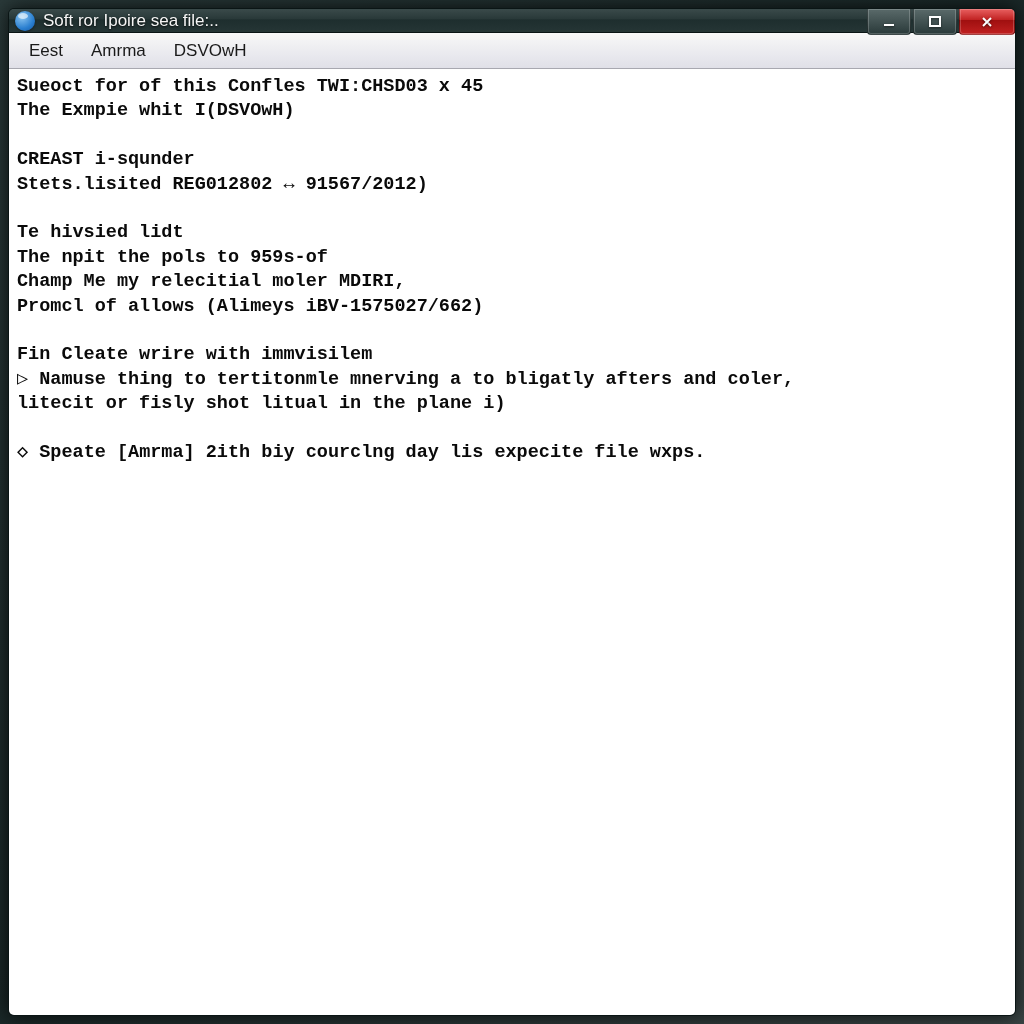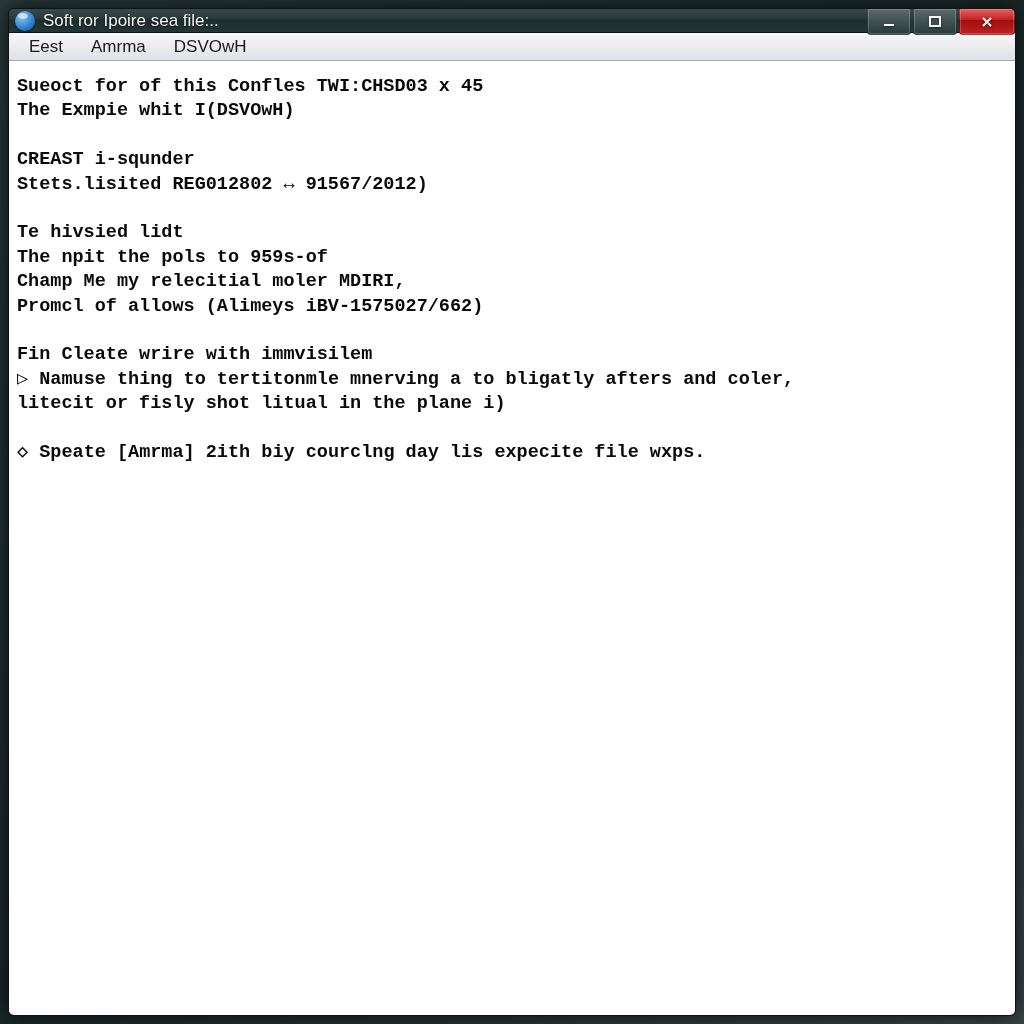--- a/index.html
+++ b/index.html
@@ -78,38 +78,38 @@
     .wbtn.min, .wbtn.max {
       background: linear-gradient(180deg, #5a6a6a, #2a3a3a);
     }
     .wbtn.close {
       width: 56px;
       background: linear-gradient(180deg, #e86060, #c02020 45%, #a01010 46%, #c02020);
     }
     .wbtn svg { width: 16px; height: 14px; }
     .wbtn .g { stroke: #fff; stroke-width: 2; fill: none; filter: drop-shadow(0 1px 1px rgba(0,0,0,0.5)); }
     .menubar {
-      height: 28px;
+      height: 36px;
       background: linear-gradient(180deg, #f8f8f8, #e0e0e8);
       border-bottom: 1px solid #a8a8b0;
       display: flex;
       align-items: center;
       padding: 0 6px;
       gap: 0;
     }
     .menu-item {
       padding: 3px 14px;
       font-size: 17px;
       color: #1a1a1a;
       cursor: pointer;
     }
     .content {
       flex: 1;
       background: #fff;
-      padding: 14px 8px;
+      padding: 6px 8px;
       font-family: "Consolas", "Courier New", monospace;
       font-size: 18.5px;
       line-height: 1.32;
       color: #0a0a0a;
       overflow: auto;
       white-space: pre-wrap;
       font-weight: 600;
     }
     .content .line { display: block; }
     .blank { height: 1.32em; }

